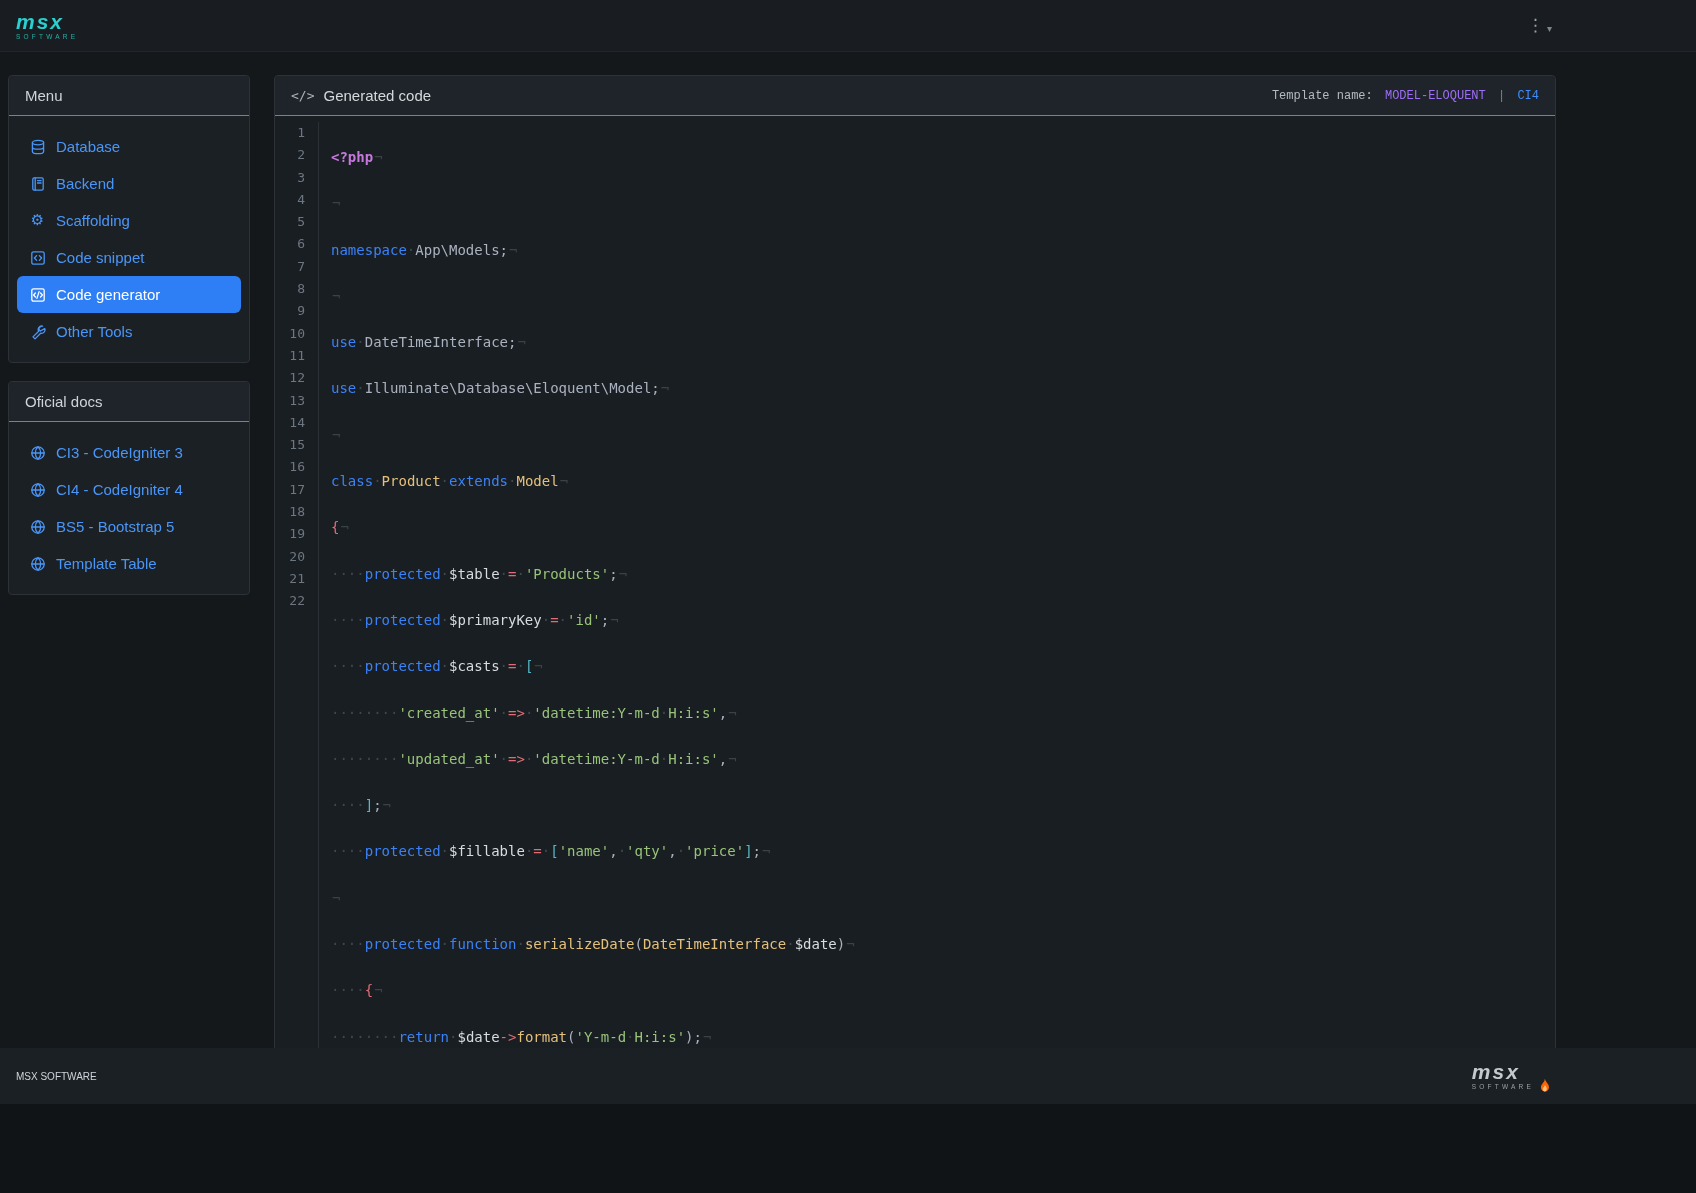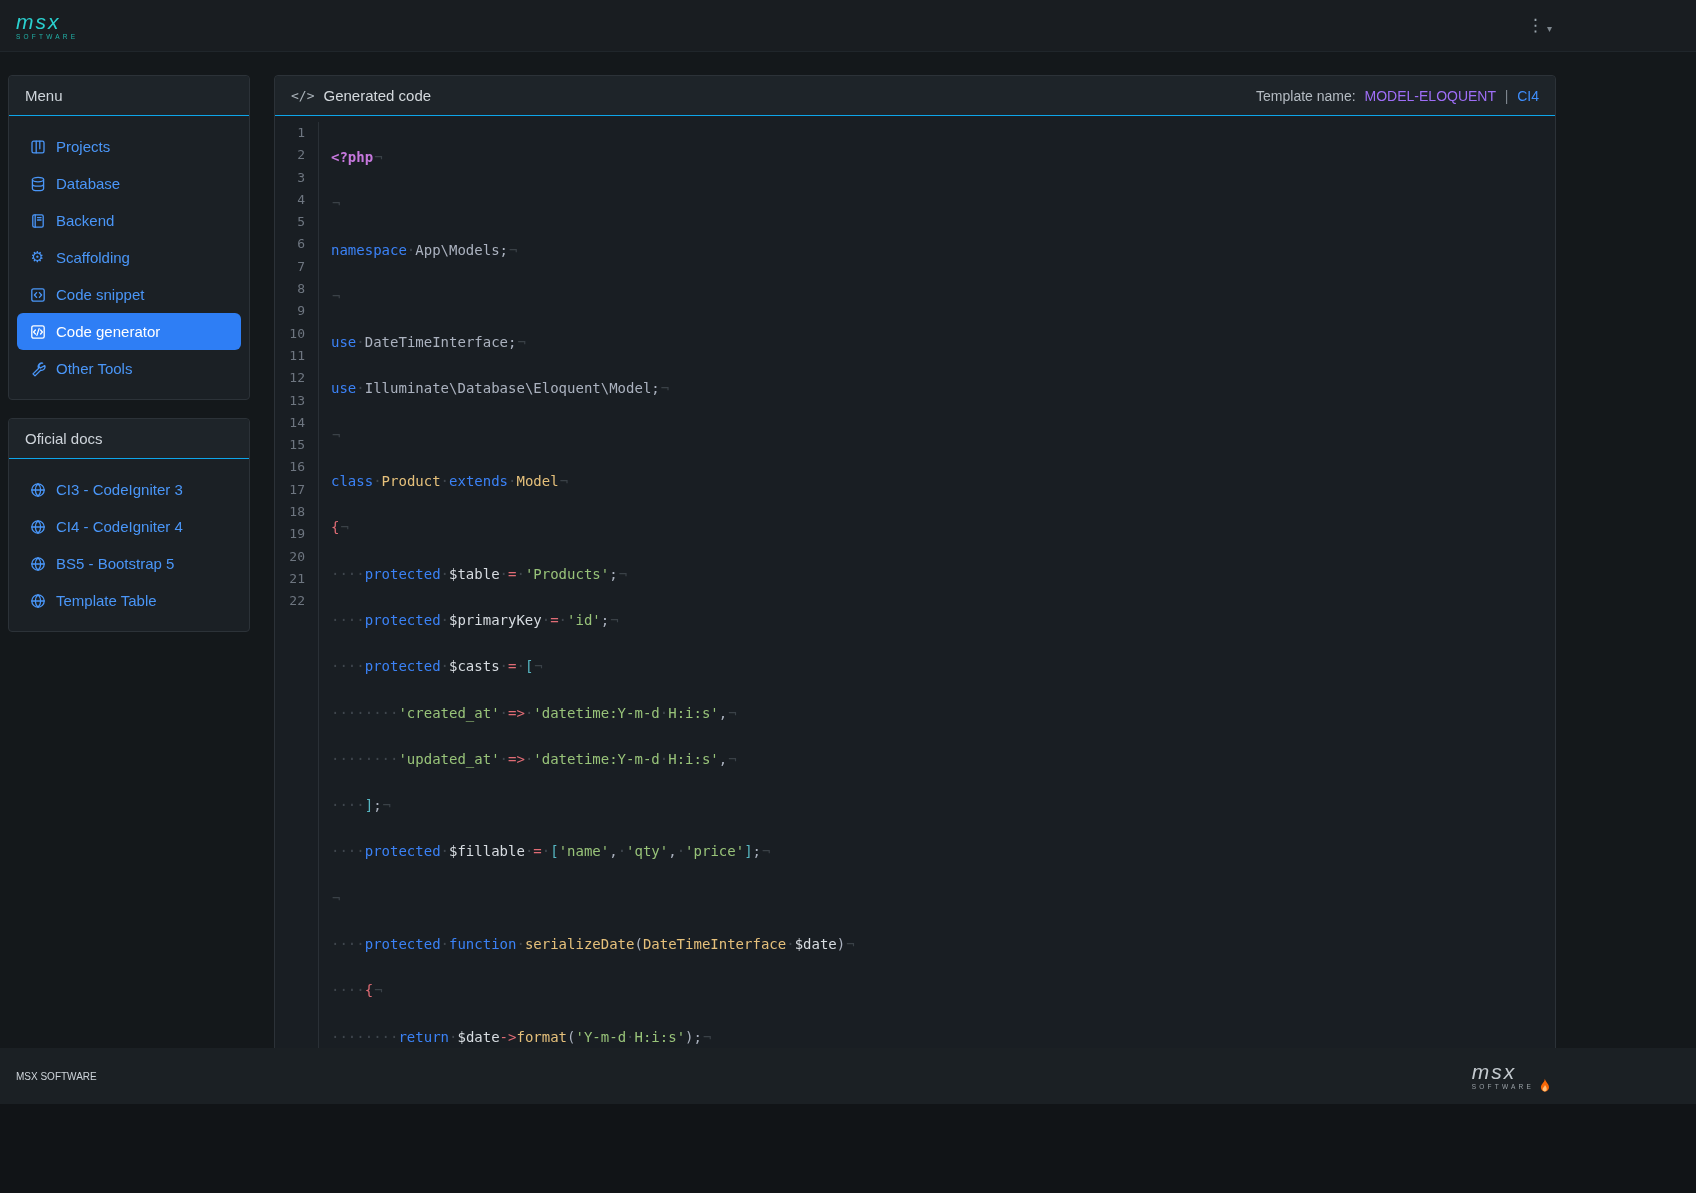--- a/index.html
+++ b/index.html
@@ -11,21 +11,21 @@
     color:#ced4da;
     position:relative;
     overflow:hidden;
   }
 
   
   .navbar { height:52px; background:#191d21; border-bottom:1px solid #20262b; }
   .nav-inner { width:1568px; height:100%; position:relative; display:flex; align-items:center; padding:0 16px; }
   .brand { display:flex; flex-direction:column; line-height:1; }
   .brand-text {
-    font-style:italic; font-weight:normal; font-size:21px; letter-spacing:2px;
+    font-style:italic; font-weight:bold; font-size:21px; letter-spacing:2px;
     color:var(--brand-cyan,#2ad0cf);
   }
   .brand-sub { font-size:6.5px; letter-spacing:3.2px; color:#22b3a9; margin-top:2px; }
   .nav-title {
     position:absolute; left:0; right:0; text-align:center; pointer-events:none;
     color:var(--title-green,#1aa674); font-weight:bold; font-size:15.5px; letter-spacing:.4px;
   }
   .nav-menu { margin-left:auto; display:flex; align-items:center; gap:3px; color:#9aa5ad; cursor:pointer; z-index:2; }
   .kebab { font-size:17px; line-height:1; }
   .caret { font-size:10px; margin-top:5px; color:#7d868d; }
@@ -48,21 +48,21 @@
   }
   .menu-item.active { background:var(--active-blue,#2e7ef5); color:#ffffff; }
   .mi-icon { width:17px; height:16px; display:inline-flex; align-items:center; justify-content:center; color:inherit; flex:none; }
   .mi-icon .uni { font-family:"DejaVu Sans", sans-serif; font-size:15px; line-height:1; }
 
   
   .main-card { flex:1; display:flex; flex-direction:column; }
   .main-header { display:flex; align-items:center; justify-content:space-between; }
   .header-left { display:flex; align-items:center; gap:9px; color:#d4d9dd; font-size:15px; }
   .code-glyph { color:#aab2b9; font-size:13px; font-family:"DejaVu Sans Mono", monospace; }
-  .header-right { font-size:14px; color:#b4bbc2; }
+  .header-right { font-size:12px; color:#b4bbc2;font-family:Liberation Mono, monospace; }
   .tpl-name { color:var(--template-purple,#9f6ef7); margin-left:5px; }
   .tpl-sep { color:#7d858d; margin:0 5px; }
   .tpl-fw { color:var(--framework-blue,#3f8efc); }
 
   
   .editor {
     display:flex; background:#191e23; padding:6px 0; min-height:503px;
     font-family:"DejaVu Sans Mono", monospace; font-size:14px; line-height:22.3px;
   }
   .gutter { width:44px; flex:none; text-align:right; padding-right:13px; color:#6e7680; border-right:1px solid #2a3036; font-size:13px; }
@@ -117,29 +117,20 @@
     </div>
   </div>
 </header>
 
 <div class="layout">
 
   <aside class="sidebar">
     <section class="card">
       <div class="card-header">Menu</div>
       <nav class="menu-list" id="menu-list">
-          <a class="menu-item">
-            <span class="mi-icon">
-              <svg viewBox="0 0 16 16" width="16" height="16" fill="none" stroke="currentColor" stroke-width="1.3" stroke-linecap="round" stroke-linejoin="round">
-                <rect x="2" y="2.2" width="12" height="11.6" rx="1.6"></rect>
-                <path d="M6.2 2.2v11.6M9.8 2.2v7.6"></path>
-              </svg>
-            </span>
-            <span>Projects</span>
-          </a>
           <a class="menu-item">
             <span class="mi-icon">
               <svg viewBox="0 0 16 16" width="16" height="16" fill="none" stroke="currentColor" stroke-width="1.3" stroke-linecap="round" stroke-linejoin="round">
                 <ellipse cx="8" cy="3.6" rx="5.6" ry="2.2"></ellipse>
                 <path d="M2.4 3.6v8.8c0 1.2 2.5 2.2 5.6 2.2s5.6-1 5.6-2.2V3.6M2.4 8c0 1.2 2.5 2.2 5.6 2.2S13.6 9.2 13.6 8"></path>
               </svg>
             </span>
             <span>Database</span>
           </a>
           <a class="menu-item">

